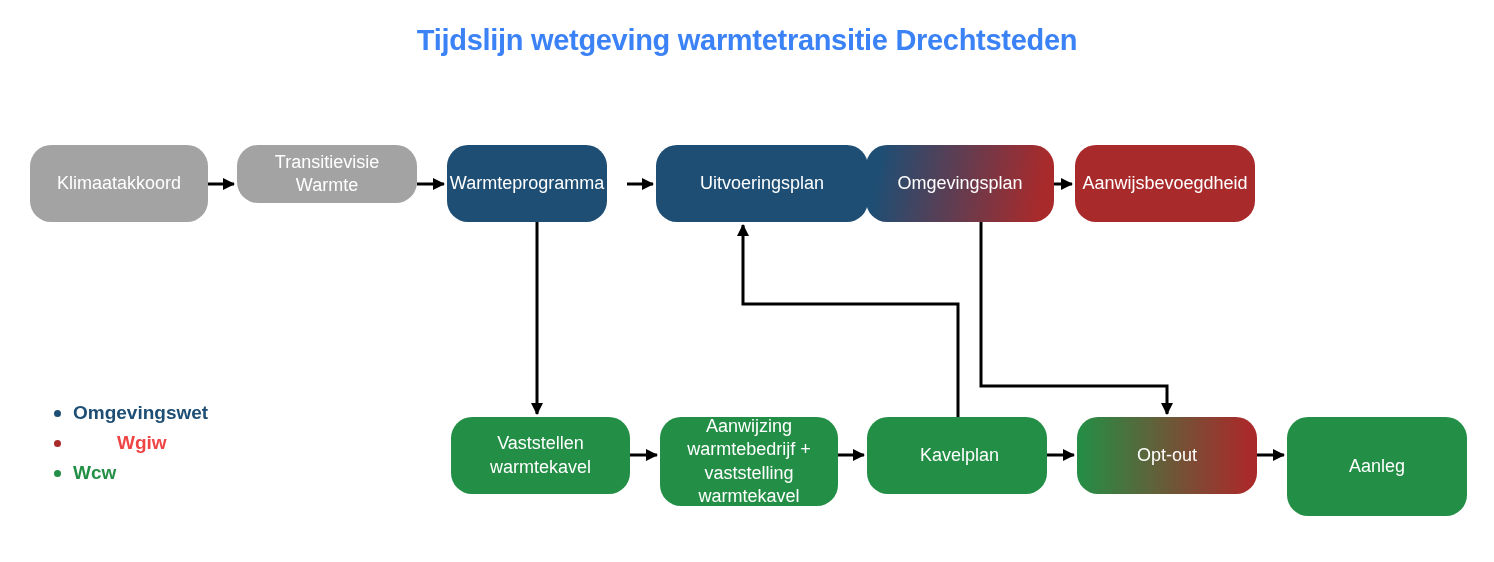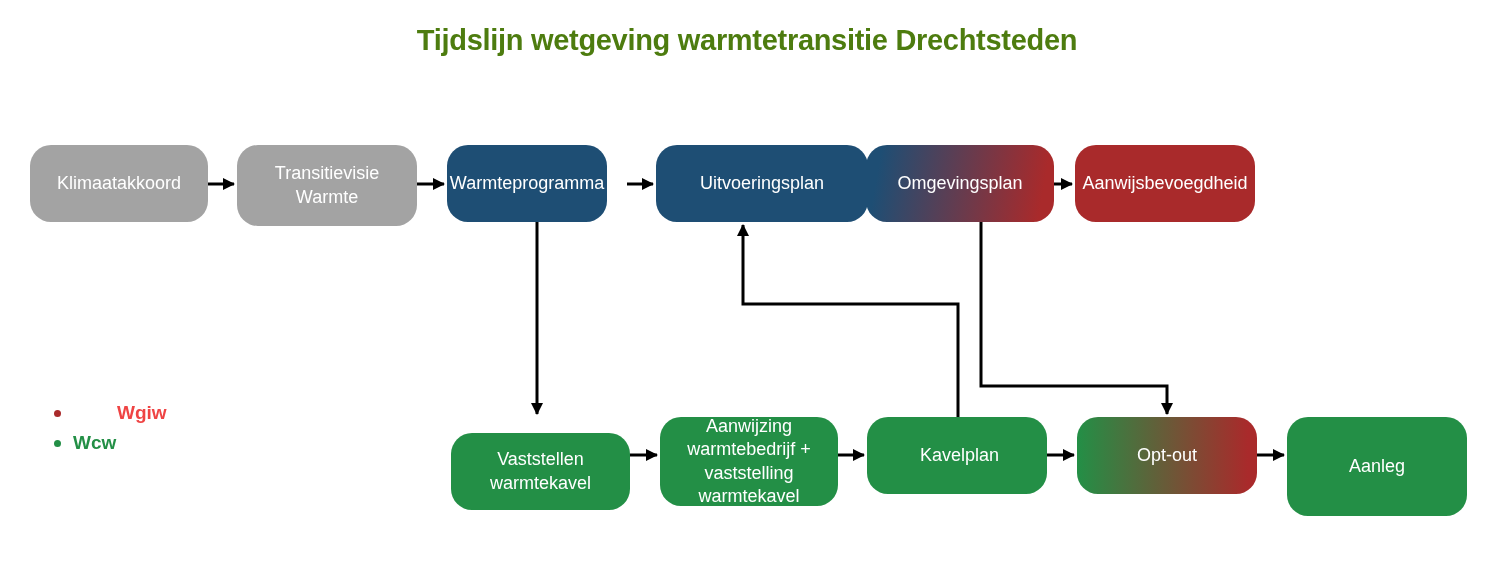--- a/index.html
+++ b/index.html
@@ -22,44 +22,44 @@
     display:flex;align-items:center;justify-content:center;
     border-radius:21px;
     color:#ffffff;
     font-size:18px;line-height:1.3;
     text-align:center;
     box-sizing:border-box;
     padding:0 5px;
   }
   
   .n-klimaatakkoord   {left:30px;  top:145px; width:178px; height:77px;}
-  .n-transitievisie   {left:237px; top:145px; width:180px; height:81px;}
+  .n-transitievisie   {left:237px; top:145px; width:180px; height:58px;}
   .n-warmteprogramma  {left:447px; top:145px; width:160px; height:77px;}
   .n-uitvoeringsplan  {left:656px; top:145px; width:212px; height:77px;}
   .n-omgevingsplan    {left:866px; top:145px; width:188px; height:77px;}
   .n-aanwijsbevoegdheid{left:1075px;top:145px; width:180px; height:77px;}
   
-  .n-vaststellen      {left:451px; top:417px; width:179px; height:77px;margin-top:16px;}
+  .n-vaststellen      {left:451px; top:417px; width:179px; height:77px;}
   .n-aanwijzing       {left:660px; top:417px; width:178px; height:89px;}
   .n-kavelplan        {left:867px; top:417px; width:180px; height:77px;padding-left:10px;}
   .n-optout           {left:1077px;top:417px; width:180px; height:77px;}
   .n-aanleg           {left:1287px;top:417px; width:180px; height:99px;}
 
   .legend{position:absolute;left:36px;top:398px;}
   .legend-title{font-size:20px;font-weight:700;margin:0 0 6px 0;}
   .legend-row{display:flex;align-items:center;height:30px;padding-left:18px;}
   .legend-dot{width:7px;height:7px;border-radius:50%;margin-right:12px;flex:0 0 auto;}
   .legend-label{font-size:19px;font-weight:700;}
 </style>
 </head>
 <body>
 
 <div class="canvas">
 
-  <h1 class="title" style="color: #4d7c0f;">Tijdslijn wetgeving warmtetransitie Drechtsteden</h1>
+  <h1 class="title" style="color: #3b82f6;">Tijdslijn wetgeving warmtetransitie Drechtsteden</h1>
 
   <svg class="connectors" viewBox="0 0 1494 562" xmlns="http://www.w3.org/2000/svg">
     <defs>
       <marker id="ah" markerUnits="userSpaceOnUse" markerWidth="14" markerHeight="14" refX="11" refY="6" orient="auto">
         <path d="M0,0 L12,6 L0,12 Z" fill="#000000"></path>
       </marker>
     </defs>
     <g stroke="#000000" stroke-width="3" fill="none" stroke-linejoin="miter">
       <path d="M208,184 H234" marker-end="url(#ah)"></path>
       <path d="M417,184 H444" marker-end="url(#ah)"></path>
@@ -106,20 +106,24 @@
   </div>
   <div class="node n-optout" style="background: linear-gradient(90deg, rgb(35, 143, 70) 0%, rgb(169, 42, 43) 95%);">
     <span>Opt-out</span>
   </div>
   <div class="node n-aanleg" style="background: rgb(35, 143, 70);">
     <span>Aanleg</span>
   </div>
 
   <div class="legend">
     <div class="legend-row">
+      <span class="legend-dot" style="background: rgb(30, 78, 116);"></span>
+      <span class="legend-label" style="color: rgb(30, 78, 116);">Omgevingswet</span>
+    </div>
+    <div class="legend-row">
       <span class="legend-dot" style="background: rgb(169, 42, 43);"></span>
       <span class="legend-label" style="color: #ef4444; margin-left: 44px;">Wgiw</span>
     </div>
     <div class="legend-row">
       <span class="legend-dot" style="background: rgb(35, 143, 70);"></span>
       <span class="legend-label" style="color: rgb(35, 143, 70);">Wcw</span>
     </div>
   </div>
 
 </div>

